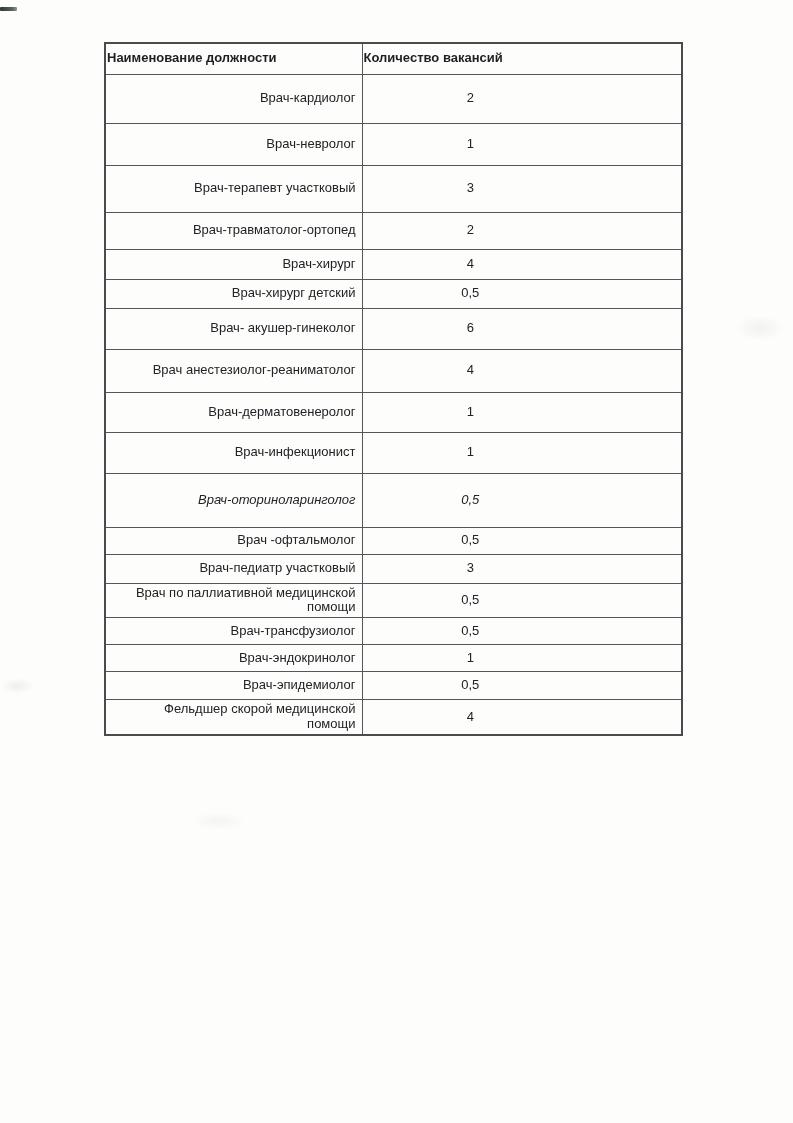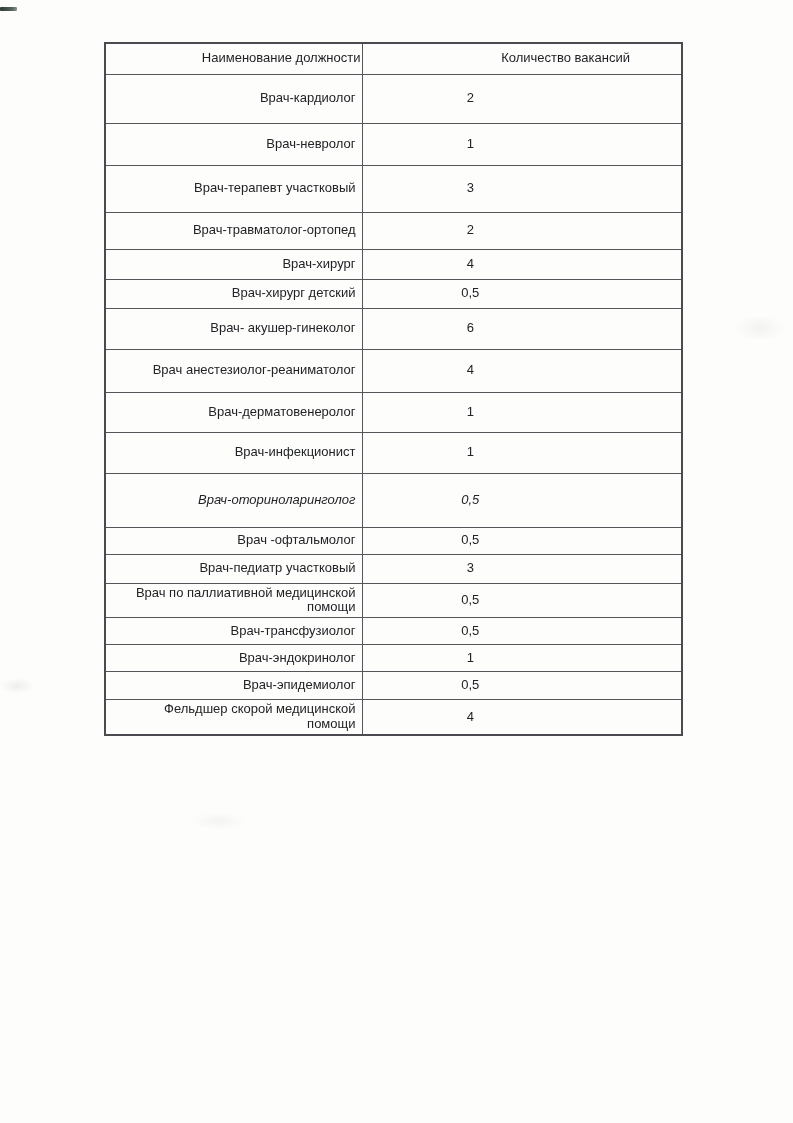--- a/index.html
+++ b/index.html
@@ -62,22 +62,22 @@
   table.vacancy-table td {
     border: 1px solid #55565a;
     vertical-align: middle;
     overflow: hidden;
   }
   table.vacancy-table {
     border: 2px solid #4a4b4f;
   }
   thead tr { height: 31px; }
   thead th {
-    font-weight: normal;
-    text-align: right;
+    font-weight: bold;
+    text-align: left;
     color: #1e1f22;
   }
   
   thead th:nth-child(2) { padding-right: 51px; }
 
   tbody td:first-child {
     text-align: right;
     padding: 2px 6px 2px 9px;
   }
   tbody td:last-child {

